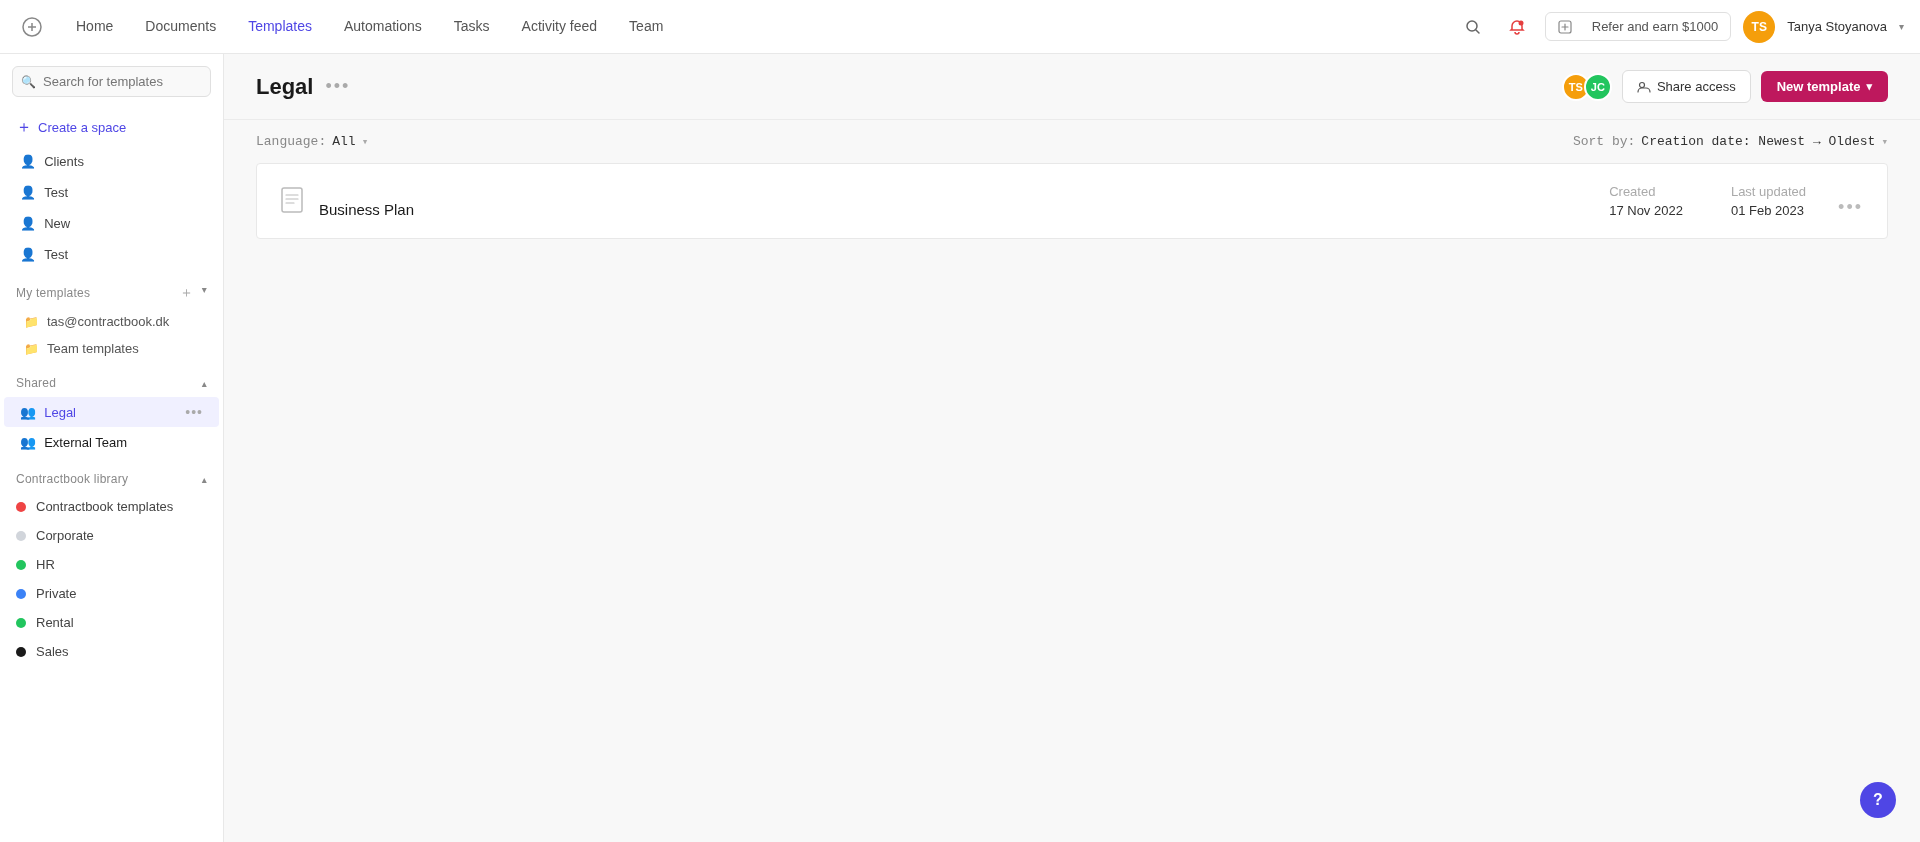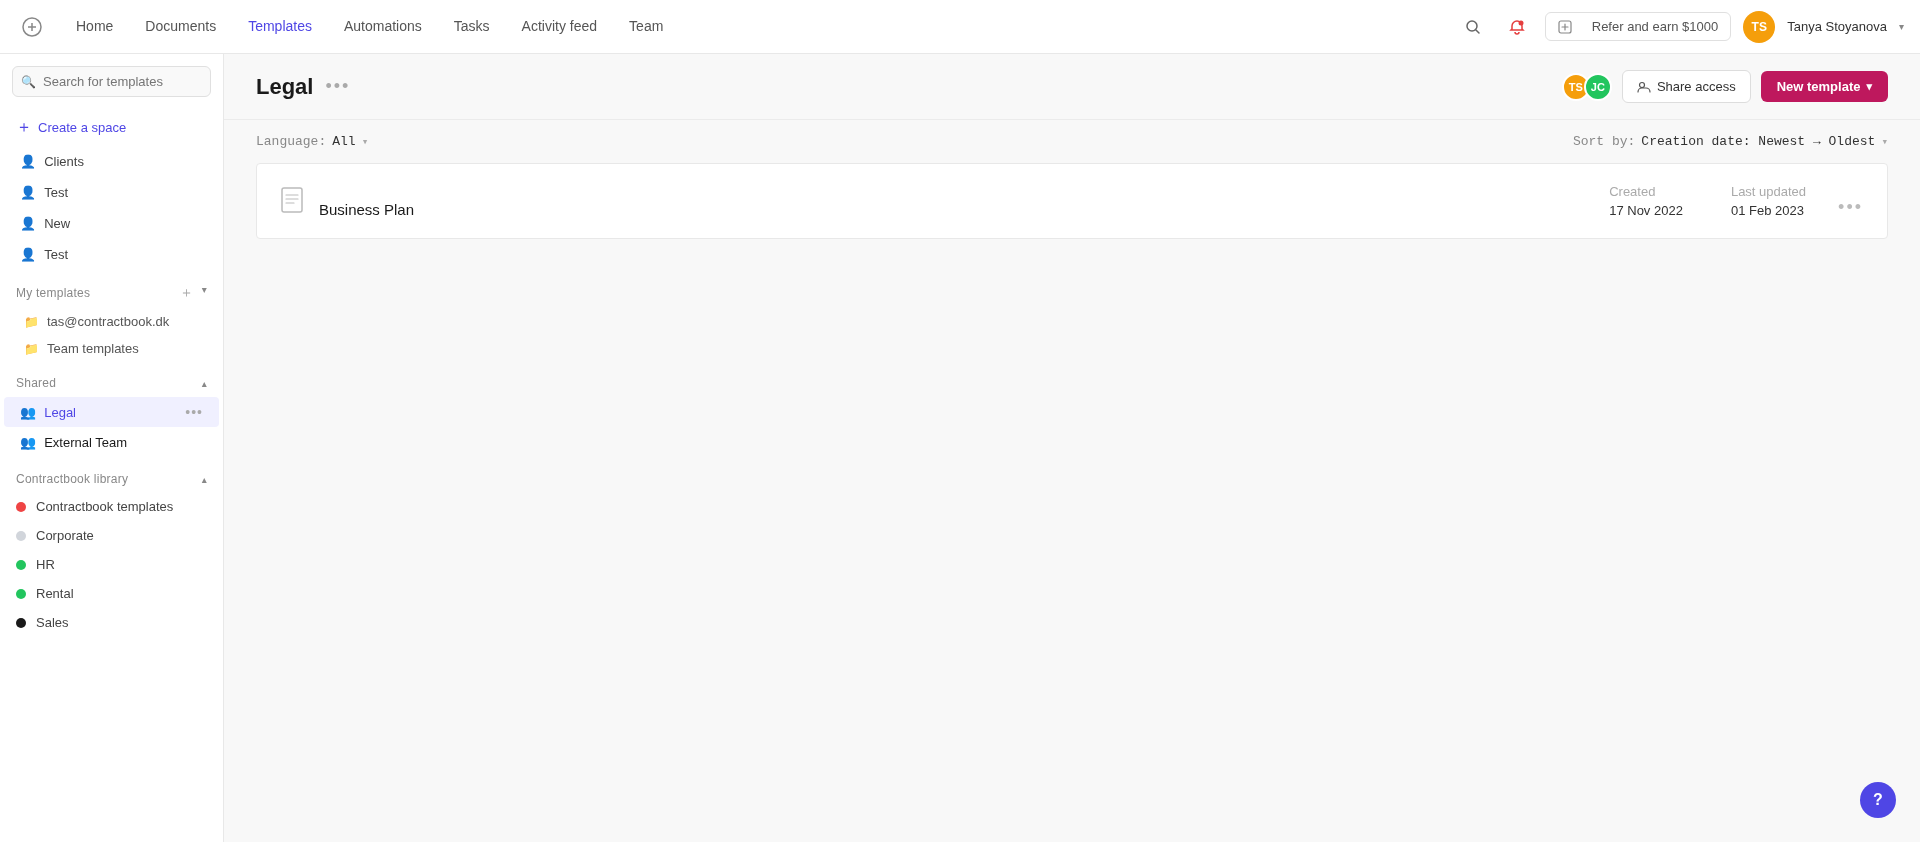--- a/index.html
+++ b/index.html
@@ -210,20 +210,24 @@
       </div>
       <div class="library-item">
         <span class="dot" style="background:#d1d5db;"></span>
         <span>Corporate</span>
       </div>
       <div class="library-item">
         <span class="dot" style="background:#22c55e;"></span>
         <span>HR</span>
       </div>
       <div class="library-item">
+        <span class="dot" style="background:#3b82f6;"></span>
+        <span>Private</span>
+      </div>
+      <div class="library-item">
         <span class="dot" style="background:#22c55e;"></span>
         <span>Rental</span>
       </div>
       <div class="library-item">
         <span class="dot" style="background:#1a1a1a;"></span>
         <span>Sales</span>
       </div>
     </div>
   </aside>
 

